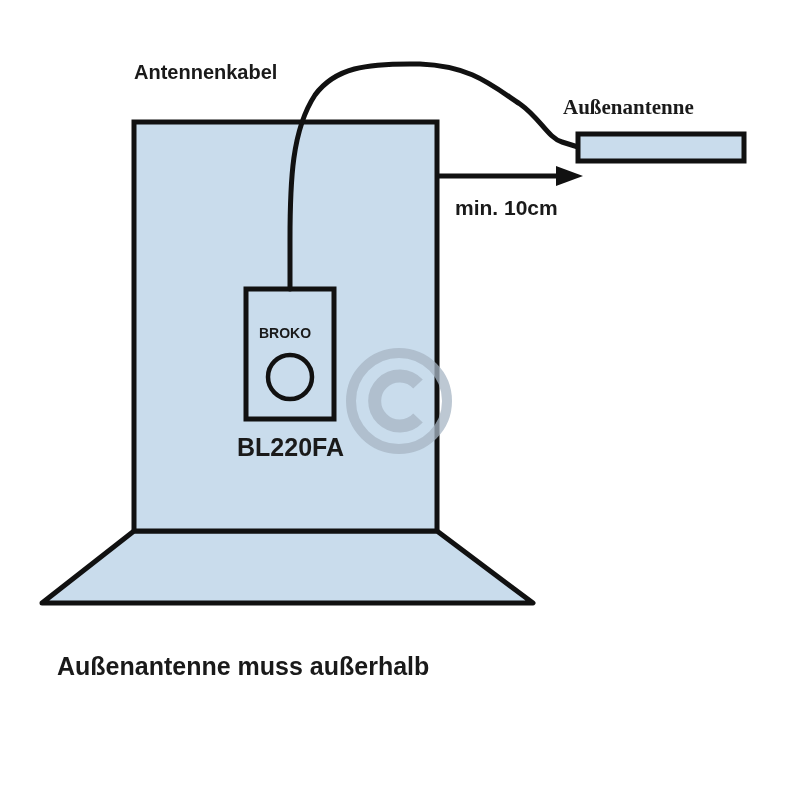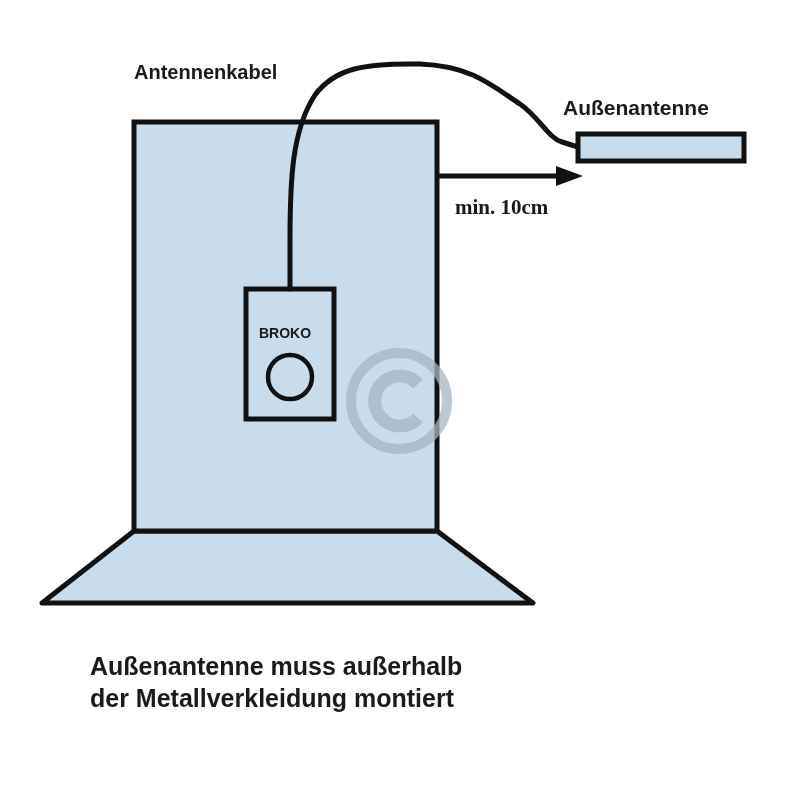--- a/index.html
+++ b/index.html
@@ -31,26 +31,26 @@
     }
     .lbl-cable {
       left: 134px;
       top: 62px;
       font-size: 20px;
     }
     .lbl-antenna {
       left: 563px;
       top: 97px;
       font-size: 21px;
+      font-family: Liberation Serif, serif;
     }
     .lbl-distance {
       left: 455px;
       top: 197px;
       font-size: 21px;
-      font-family: Liberation Serif, serif;
     }
     .lbl-brand {
       left: 259px;
       top: 326px;
       font-size: 14px;
     }
     .lbl-model {
       left: 237px;
       top: 435px;
       font-size: 25px;
@@ -58,21 +58,20 @@
     .caption {
       position: absolute;
       left: 57px;
       top: 650px;
       width: 520px;
       font-family: "Liberation Sans", "DejaVu Sans", sans-serif;
       font-weight: bold;
       font-size: 25px;
       line-height: 32px;
       color: #1a1a1a;
-      margin-left: 33px;
     }
     .caption span {
       display: block;
       white-space: nowrap;
     }
     .watermark {
       position: absolute;
       left: 344px;
       top: 346px;
       width: 110px;
@@ -105,19 +104,19 @@
 
   <svg class="watermark" viewBox="0 0 110 110" xmlns="http://www.w3.org/2000/svg">
     <circle cx="55" cy="55" r="48" fill="none" stroke="#a7b6c4" stroke-width="10" opacity="0.75"></circle>
     <path d="M74,38 A25,25 0 1,0 74,72" fill="none" stroke="#a7b6c4" stroke-width="13" opacity="0.75"></path>
   </svg>
 
   <div class="label lbl-cable">Antennenkabel</div>
   <div class="label lbl-antenna">Außenantenne</div>
   <div class="label lbl-distance">min. 10cm</div>
   <div class="label lbl-brand">BROKO</div>
+  <div class="label lbl-model">BL220FA</div>
 
   <div class="caption">
     <span>Außenantenne muss außerhalb</span>
-    <span>der Metallverkleidung montiert</span>
   </div>
 
 </div>
 
 </body></html>

